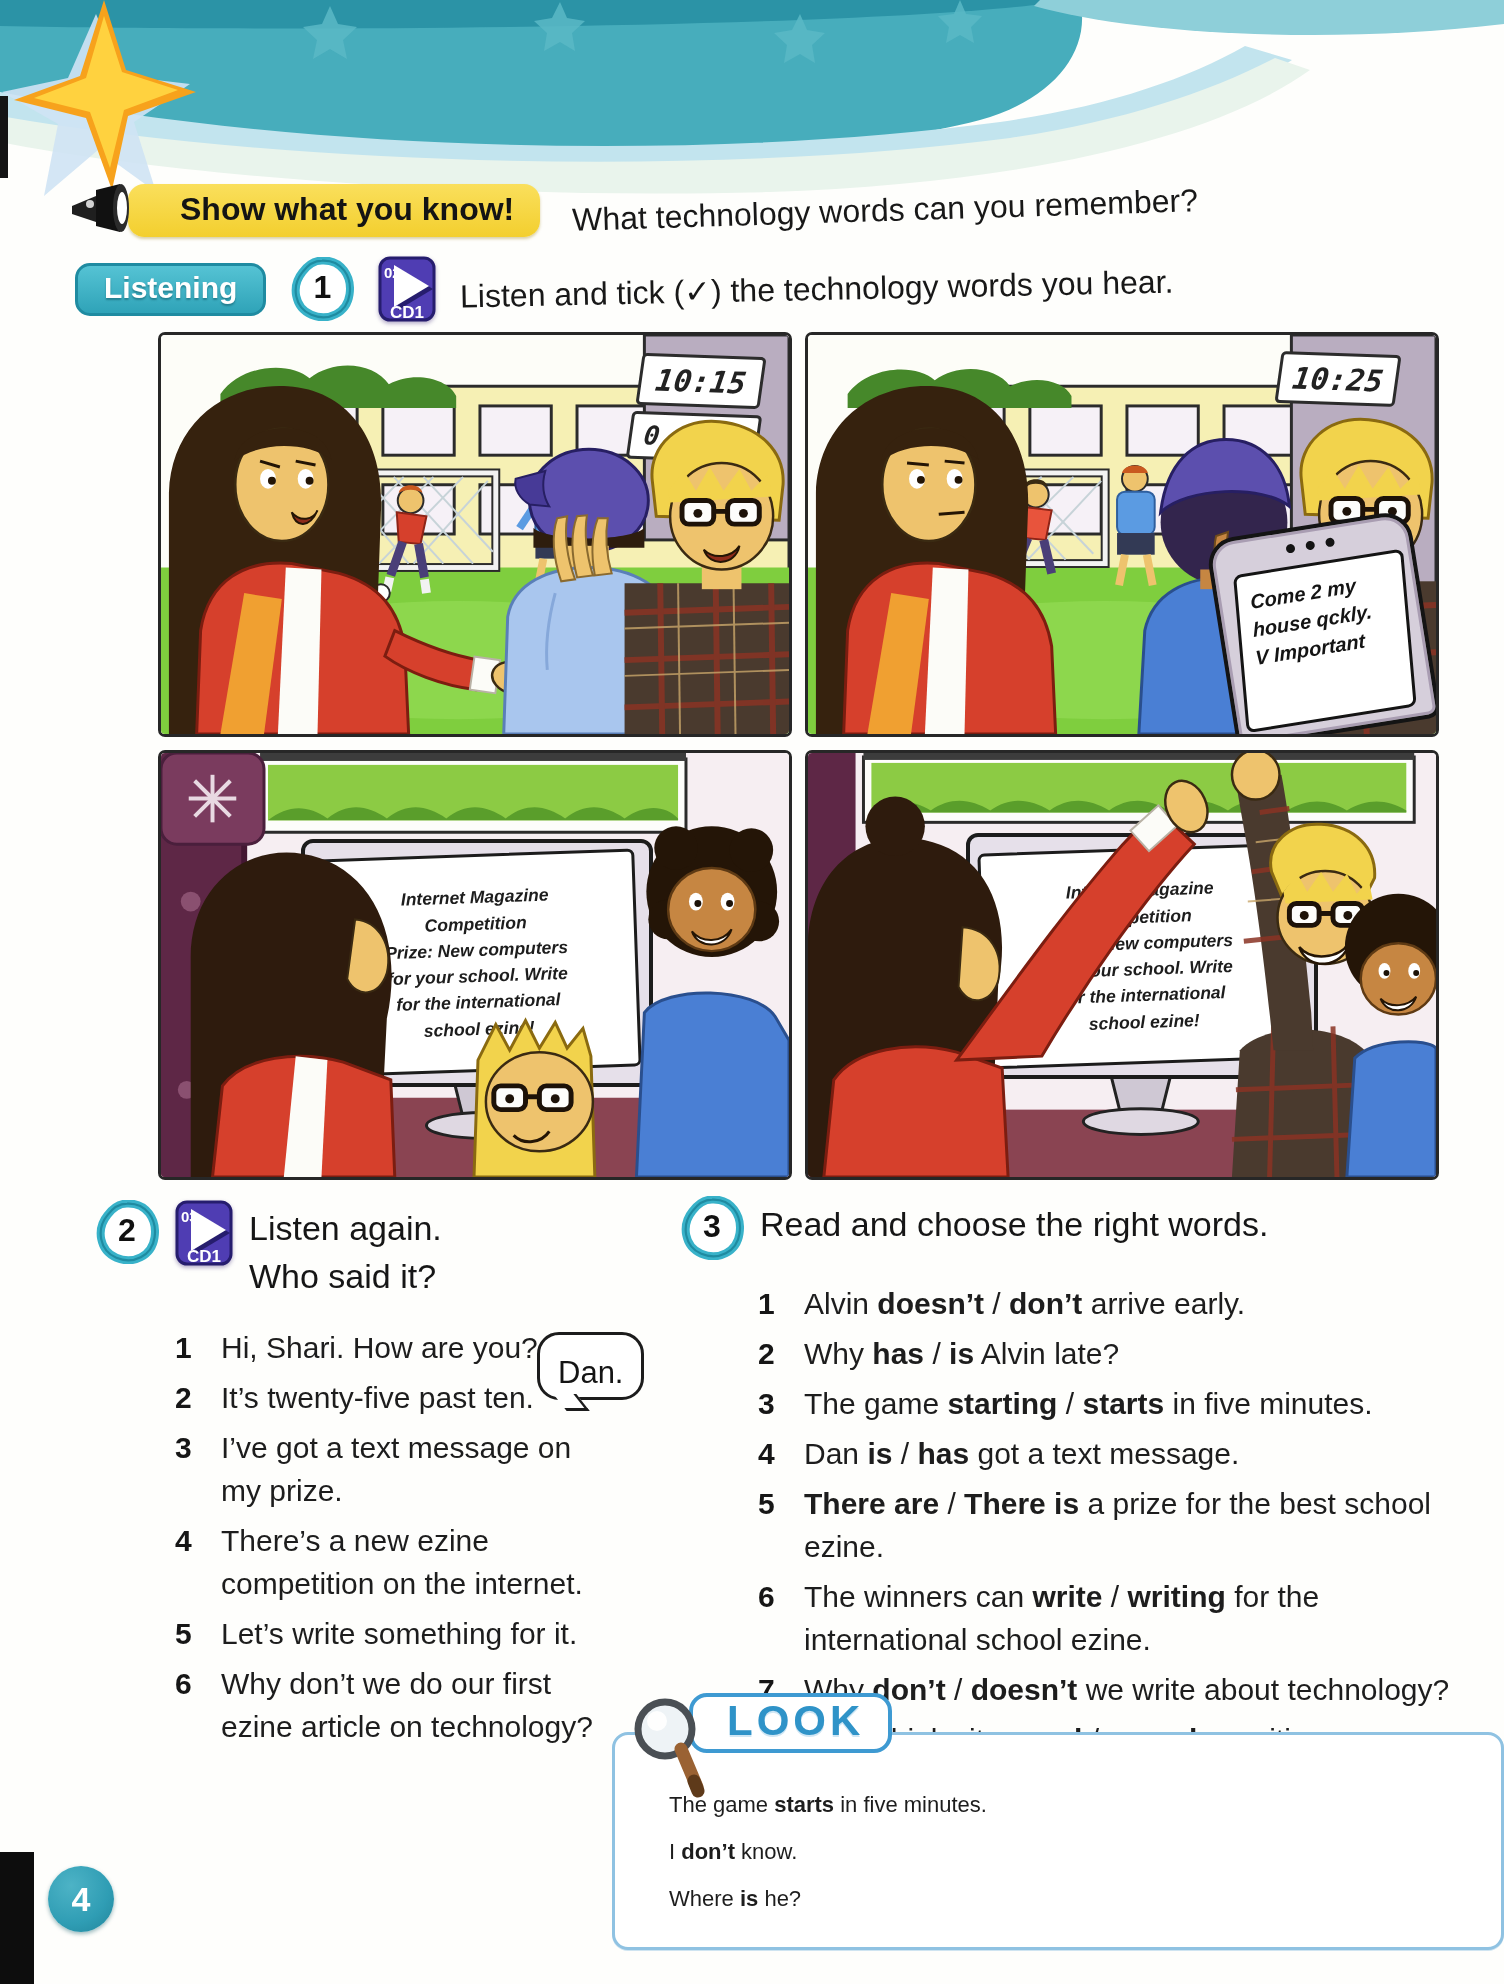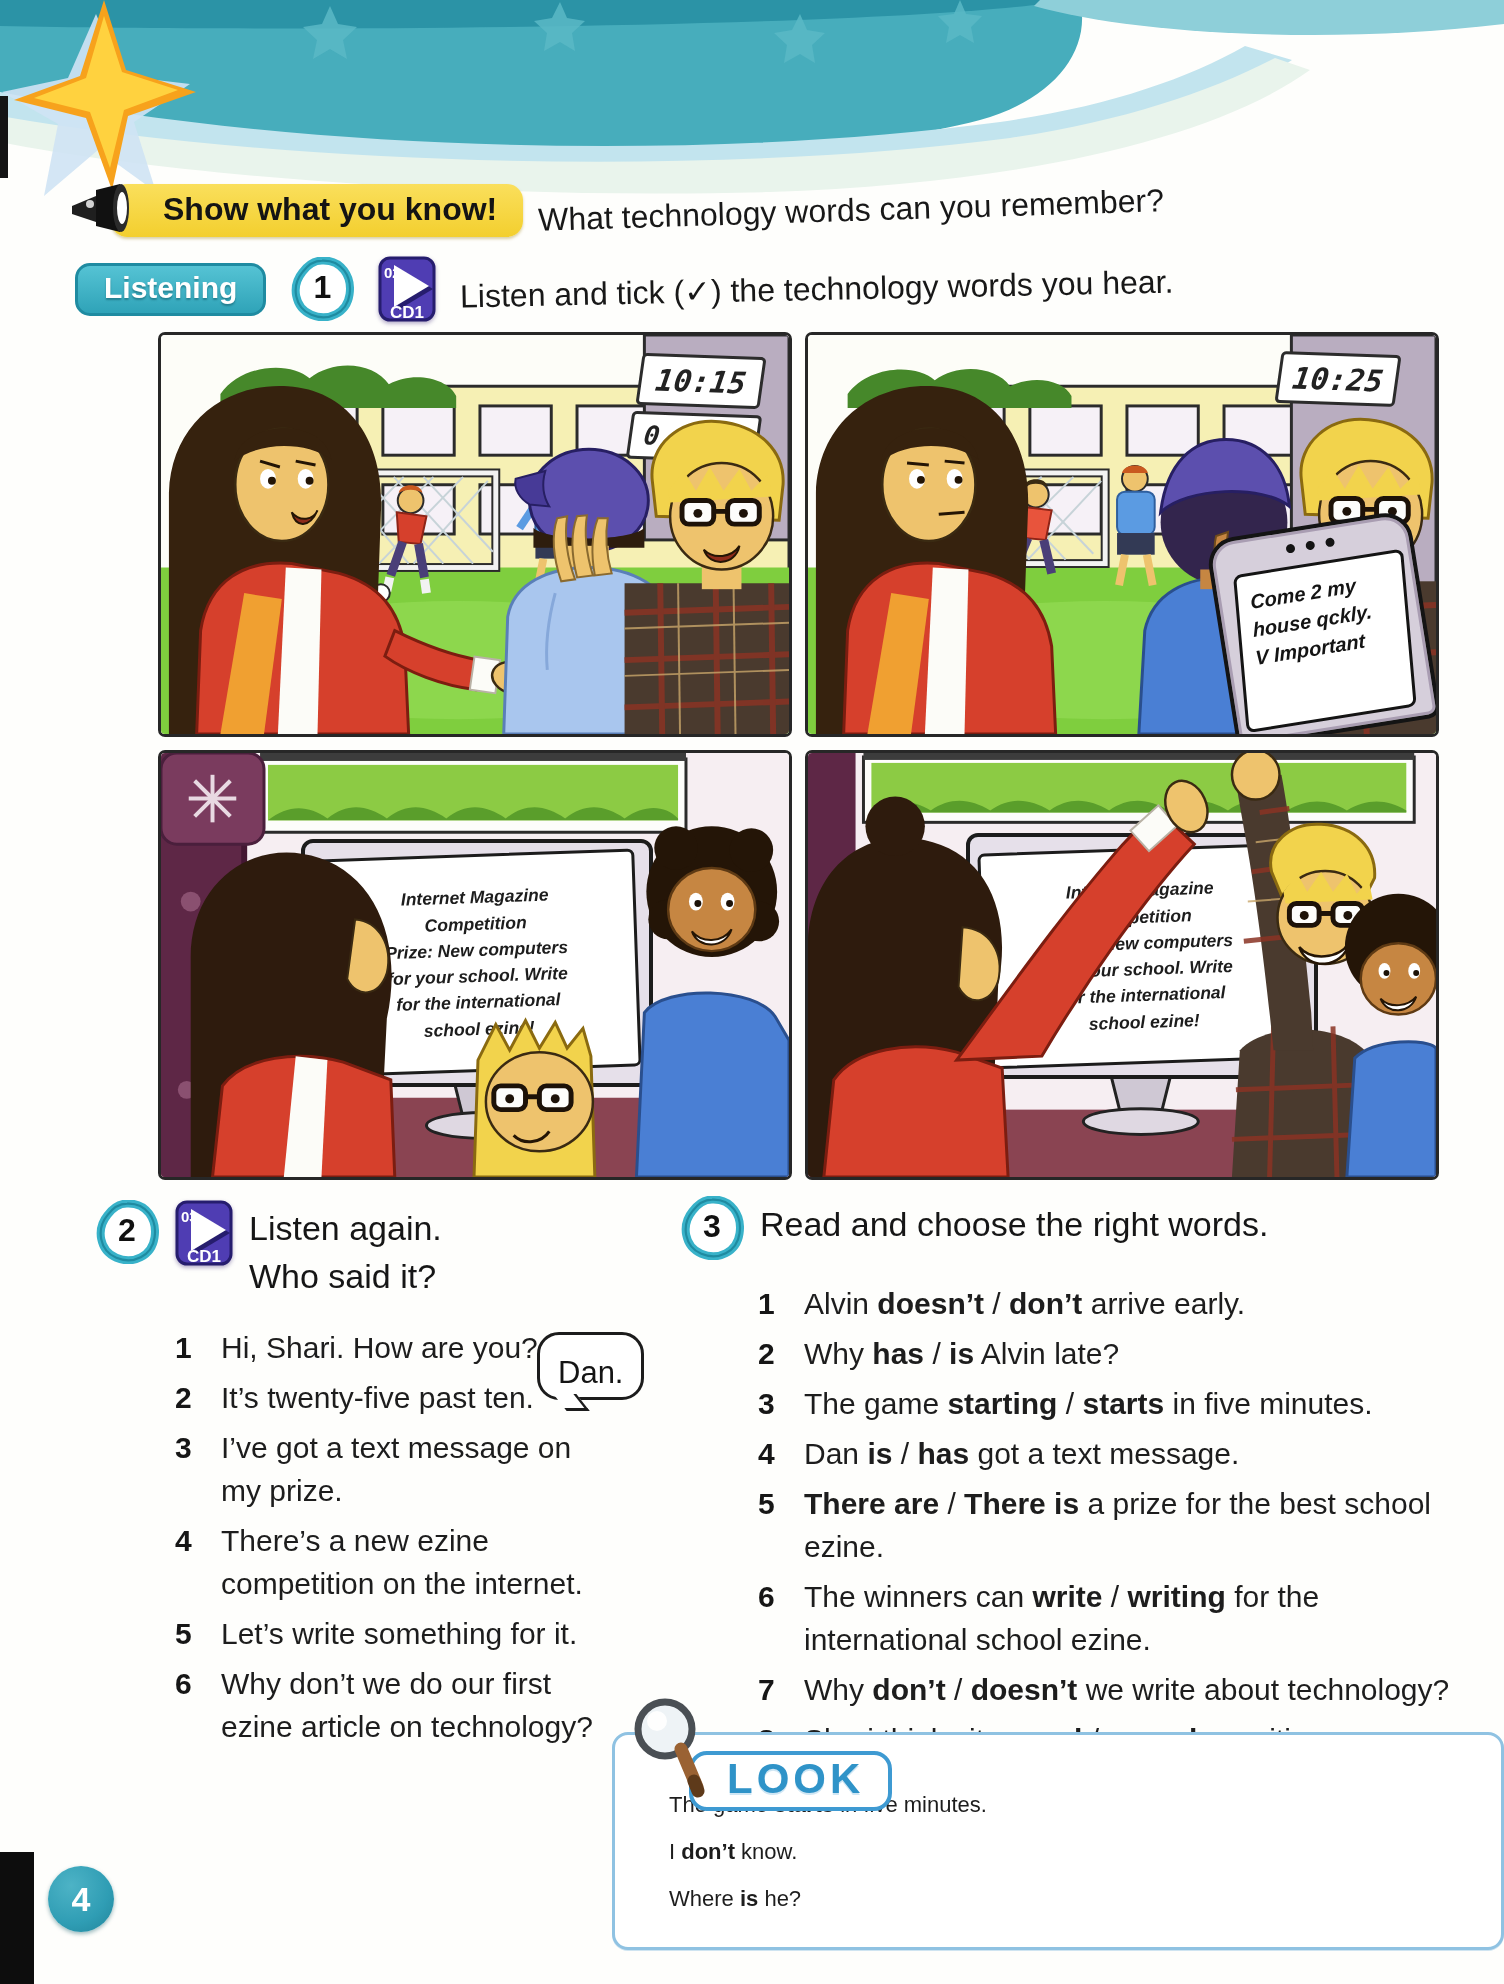--- a/index.html
+++ b/index.html
@@ -6,21 +6,21 @@
   .page{position:relative;width:1504px;height:1984px;background:#fefefc;overflow:hidden;
         font-family:"Liberation Sans",sans-serif;color:#1d1d1d;}
   
   .banner{position:absolute;left:0;top:0;width:1504px;height:200px;}
   .banner svg{position:absolute;left:0;top:0;}
   .unit-title{position:absolute;left:218px;top:10px;font-size:74px;font-weight:bold;
       color:#fff;letter-spacing:1px;
       text-shadow:0 4px 0 rgba(30,110,125,.45), 3px 0 0 #2f9dae,-3px 0 0 #2f9dae,0 3px 0 #2f9dae,0 -3px 0 #2f9dae;}
   .star-burst{position:absolute;left:36px;top:-8px;width:220px;height:210px;}
   
-  .show-row{position:absolute;left:70px;top:182px;display:flex;align-items:center;gap:15px;}
+  .show-row{position:absolute;left:70px;top:182px;display:flex;align-items:center;gap:32px;}
   .flashlight{width:72px;height:56px;margin-right:-46px;position:relative;z-index:2;}
   .yellow-pill{background:linear-gradient(180deg,#fadf5c,#f3cf2e);border-radius:16px;
       padding:7px 26px 9px 52px;font-size:32px;font-weight:bold;color:#141414;
       box-shadow:0 2px 3px rgba(150,120,0,.35);}
   .show-q{font-size:32px;transform:rotate(-1.8deg);color:#181818;}
   
   .listening-row{position:absolute;left:75px;top:256px;display:flex;align-items:center;gap:24px;}
   .listening-pill{background:linear-gradient(180deg,#55c3d4,#2fa3b8);border:3px solid #1f8ba1;
       border-radius:15px;padding:5px 26px 8px;font-size:30px;font-weight:bold;color:#fff;
       text-shadow:0 2px 2px rgba(0,60,70,.4);}
@@ -73,21 +73,21 @@
       line-height:43px;margin-bottom:7px;color:#1d1d1d;}
   .ex-list li::before{content:counter(item);position:absolute;left:0;top:0;font-weight:bold;color:#161616;}
   .ex3 .ex-list li:nth-child(7){white-space:nowrap;}
   .bubble{position:absolute;left:442px;top:132px;border:3px solid #1c1c1c;border-radius:22px;
       background:#fff;padding:20px 18px 6px;font-size:31px;color:#141414;z-index:2;}
   .bubble::after{content:"";position:absolute;left:20px;bottom:-14px;width:20px;height:14px;
       background:#fff;border-right:3px solid #1c1c1c;border-bottom:3px solid #1c1c1c;transform:skewX(38deg);}
   
   .look{position:absolute;left:612px;top:1732px;width:886px;height:212px;background:#fff;
       border:3px solid #8fc2e2;border-radius:16px;box-shadow:0 1px 0 #cfe4f1;}
-  .look-tab{position:absolute;left:14px;top:-42px;display:flex;align-items:flex-end;}
+  .look-tab{position:absolute;left:14px;top:-42px;display:flex;align-items:flex-start;}
   .magnifier{width:86px;height:118px;margin-right:-26px;position:relative;z-index:2;}
   .look-title{display:inline-block;border:4px solid #3e9ad2;border-radius:18px;background:#fff;
       padding:0px 24px 4px 34px;color:#2f93c8;font-weight:bold;font-size:42px;letter-spacing:4px;
       text-shadow:0 2px 0 #cfe6f4;}
   .look-lines{padding:46px 20px 0 54px;font-size:22px;line-height:47px;color:#1d1d1d;}
   
   .page-num{position:absolute;left:48px;top:1866px;width:66px;height:66px;border-radius:50%;
       background:radial-gradient(circle at 35% 30%,#4db3c6,#2f9db4 60%,#22849a);
       display:flex;align-items:center;justify-content:center;color:#fff;
       font-size:34px;font-weight:bold;box-shadow:0 2px 4px rgba(0,80,95,.4);}

